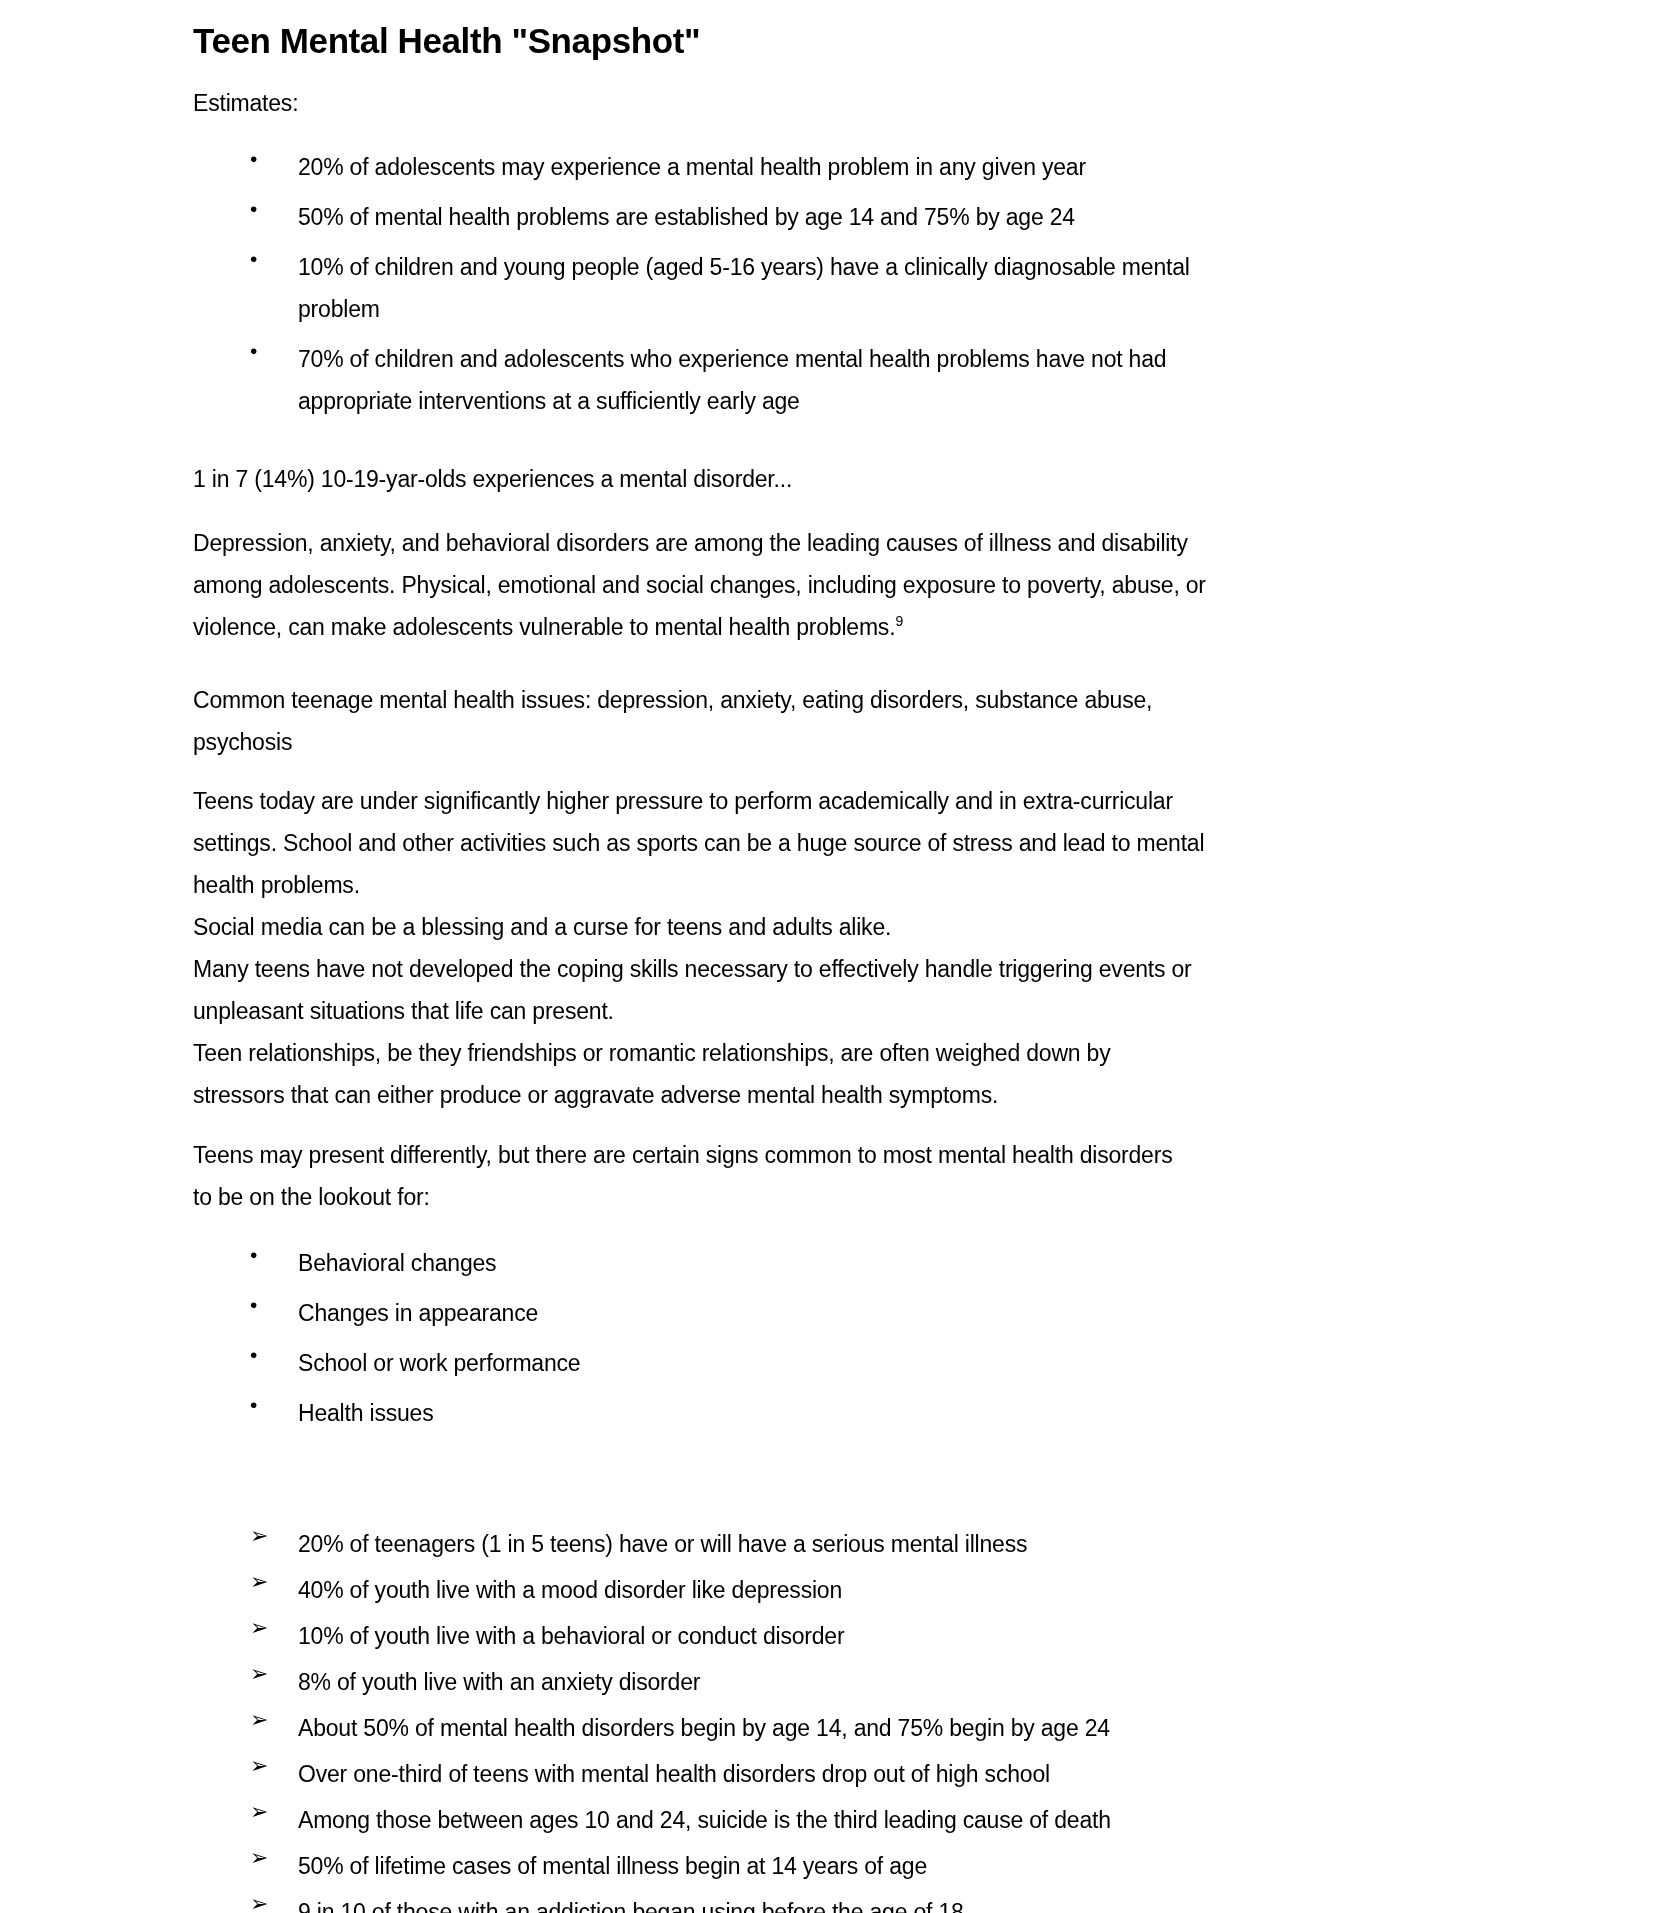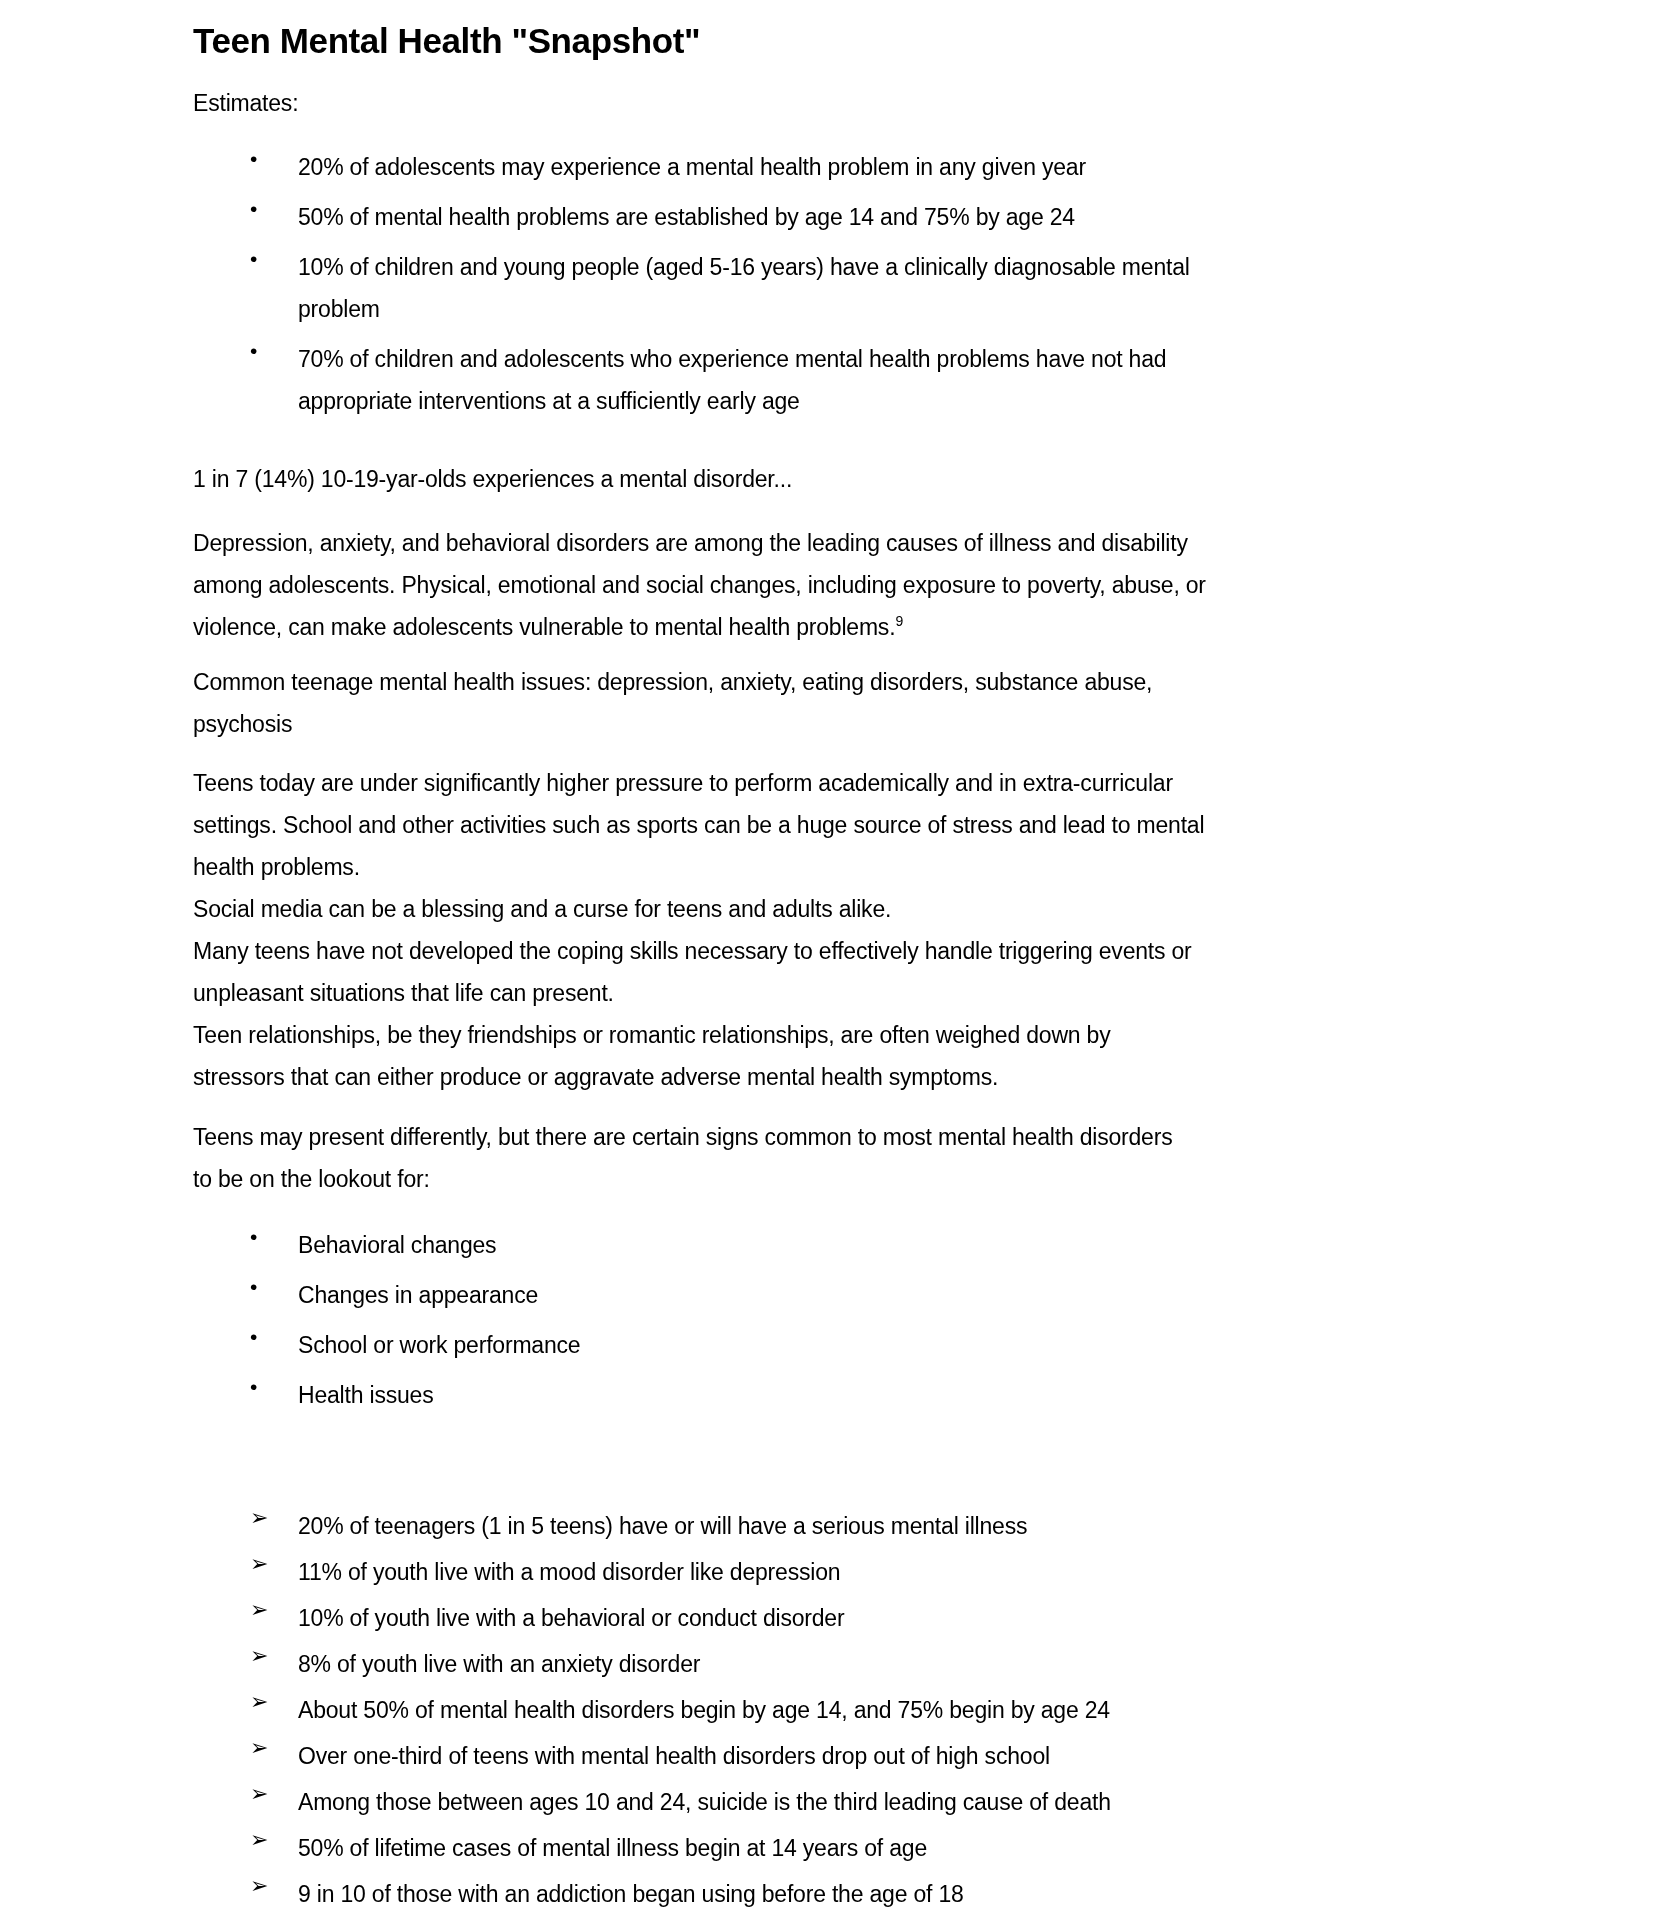--- a/index.html
+++ b/index.html
@@ -33,21 +33,21 @@
     font-size: 23px;
     line-height: 42px;
     letter-spacing: -0.2px;
     margin: 0 0 13px 0;
     white-space: pre-line;
     max-width: 1340px;
   }
   .p-estimates   { margin-bottom: 14px; }
   .p-globally    { margin-bottom: 13px; }
   .p-global-stat { margin-bottom: 22px; margin-top: 36px; }
-  .p-depression  { margin-bottom: 13px; }
+  .p-depression  { margin-bottom: 31px; }
   .p-common      { margin-bottom: 17px; }
   .p-pressures   { margin-bottom: 18px; }
   .p-signs-intro { margin-bottom: 16px; }
 
   .bullet-list {
     margin: 0 0 35px 0;
   }
   .signs-list {
     margin: 0 0 83px 0;
   }
@@ -159,21 +159,21 @@
     </div>
   </div>
 
   <div class="arrow-list">
     <div class="list-row">
       <span class="glyph-cell arrow">➢</span>
       <span class="item-text">20% of teenagers (1 in 5 teens) have or will have a serious mental illness</span>
     </div>
     <div class="list-row">
       <span class="glyph-cell arrow">➢</span>
-      <span class="item-text">11% of youth live with a mood disorder like depression</span>
+      <span class="item-text">40% of youth live with a mood disorder like depression</span>
     </div>
     <div class="list-row">
       <span class="glyph-cell arrow">➢</span>
       <span class="item-text">10% of youth live with a behavioral or conduct disorder</span>
     </div>
     <div class="list-row">
       <span class="glyph-cell arrow">➢</span>
       <span class="item-text">8% of youth live with an anxiety disorder</span>
     </div>
     <div class="list-row">

